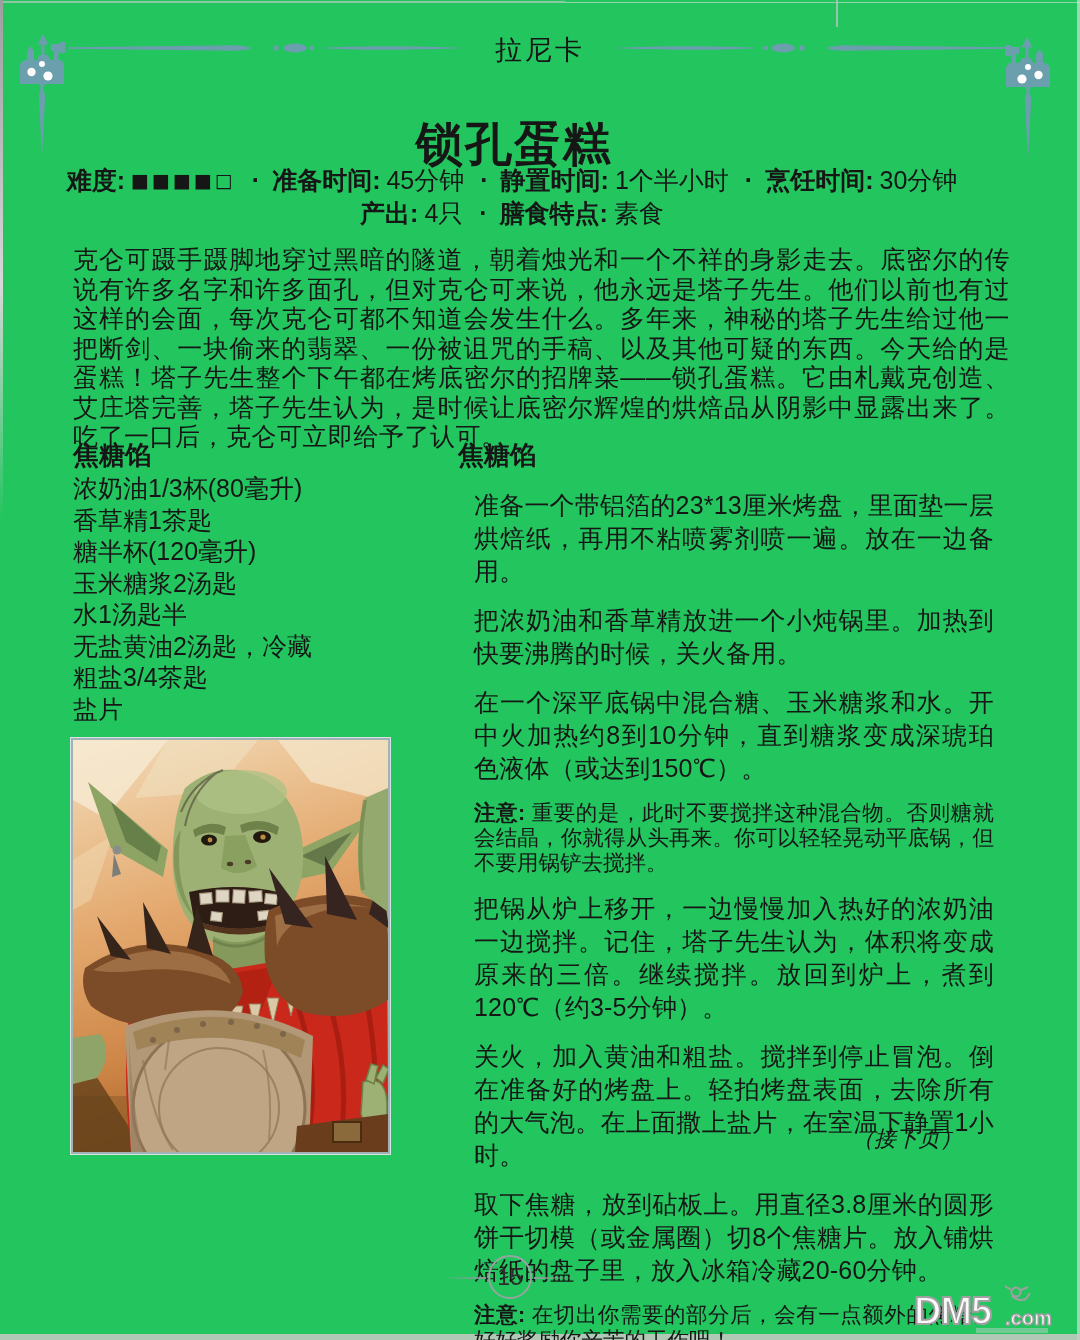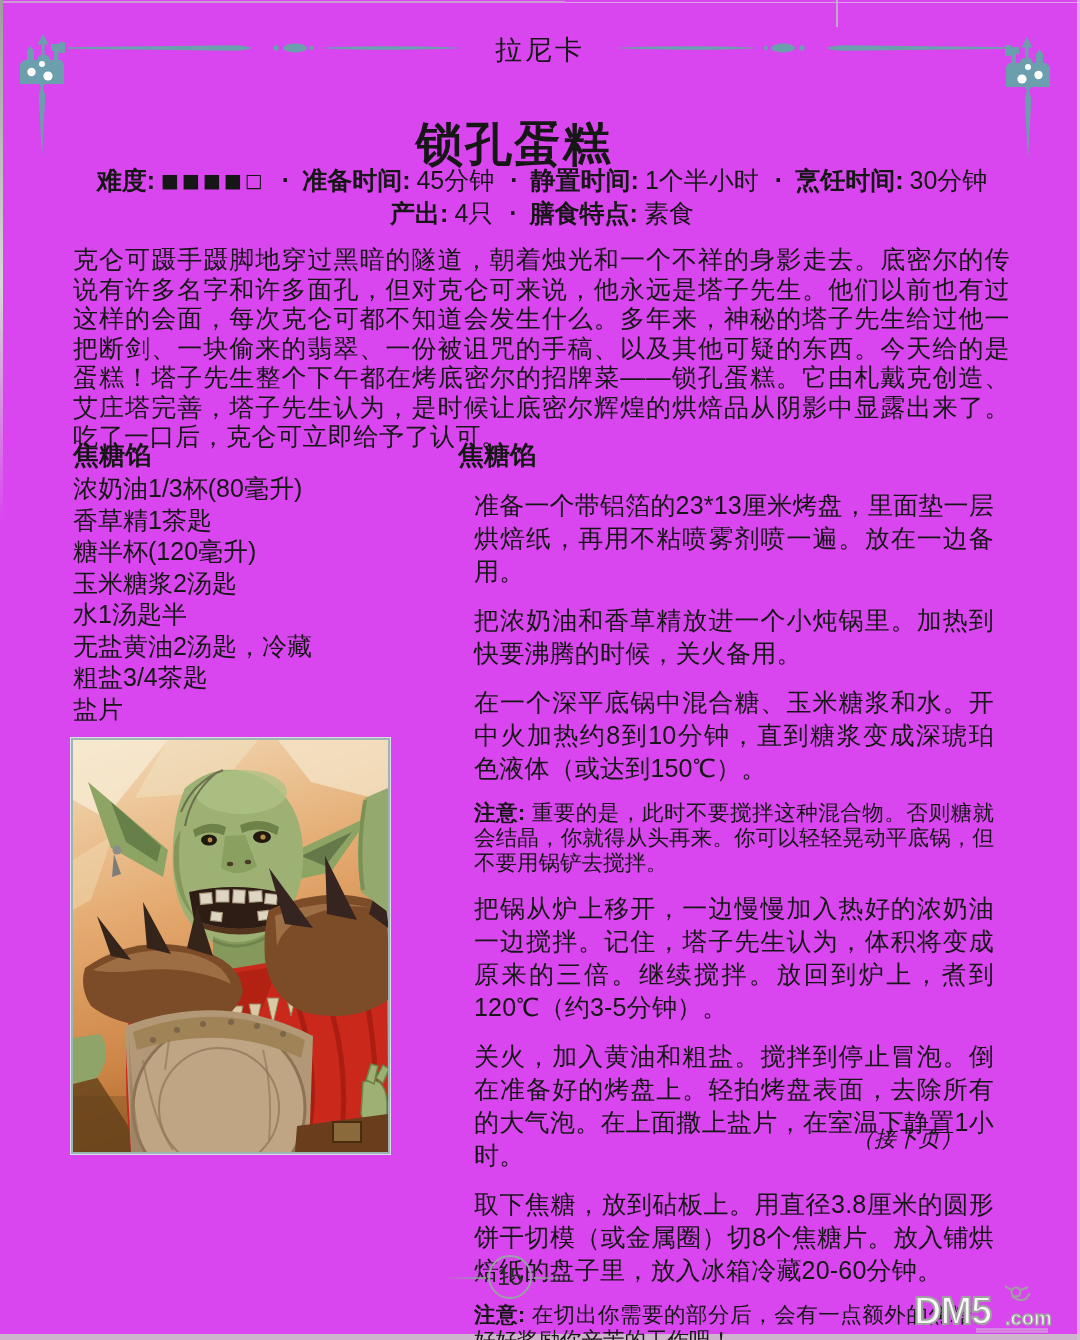--- a/index.html
+++ b/index.html
@@ -1,17 +1,17 @@
 <!DOCTYPE html>
 <html lang="zh"><head>
 <meta charset="utf-8">
 <style>
   html,body{margin:0;padding:0;background:#ffffff;}
   .page{
-    position:relative;width:1080px;height:1340px;background:#d946ef;
+    position:relative;width:1080px;height:1340px;background:#22c55e;
     font-family:"Liberation Sans",sans-serif;color:#161616;overflow:hidden;
   }
   
   .scan-top-a{position:absolute;top:1px;left:0;width:565px;height:2px;background:#c6c6c6;opacity:.65;}
   .scan-top-b{position:absolute;top:2px;left:565px;width:515px;height:1px;background:#dedede;opacity:.6;}
   .scan-tick{position:absolute;top:0;left:836px;width:2px;height:27px;background:#b9c2c4;opacity:.8;}
   .scan-left{position:absolute;top:0;left:0;width:3px;height:520px;
     background:linear-gradient(#9e9e9e,#d8d8d8 55%,rgba(255,255,255,0));}
   .scan-right{position:absolute;top:0;right:0;width:3px;height:100%;background:#e9e9e9;opacity:.6;}
   .scan-bottom{position:absolute;bottom:0;left:0;width:100%;height:6px;background:#cbc8c5;opacity:.85;}
@@ -20,21 +20,21 @@
   .castle-left{left:17px;top:30px;}
   .castle-right{left:1003px;top:33px;transform:scaleX(-1);}
   .divider{position:absolute;top:42px;width:392px;height:12px;}
   .divider-left{left:68px;}
   .divider-right{left:618px;transform:scaleX(-1);}
   .region-label{position:absolute;top:32px;left:0;width:1080px;text-align:center;
     font-size:27px;letter-spacing:3px;}
   
   .page-title{position:absolute;top:82px;left:0;width:1028px;text-align:center;
     font-size:47px;font-weight:bold;letter-spacing:2px;}
-  .meta-line{position:absolute;left:0;width:1028px;text-align:center;font-size:25px;white-space:nowrap;padding-left:30px;}
+  .meta-line{position:absolute;left:0;width:1028px;text-align:center;font-size:25px;white-space:nowrap;}
   .meta-1{top:164px;}
   .meta-2{top:197px;}
   .m-label{font-weight:bold;margin-right:6px;}
   .m-value{margin-right:4px;}
   .m-sep{margin:0 12px;font-weight:bold;}
   .squares{font-family:"DejaVu Sans",sans-serif;font-size:19px;letter-spacing:3px;position:relative;top:-2px;}
   
   .intro{position:absolute;left:73px;top:239px;width:937px;
     font-size:25px;line-height:29.5px;text-align:justify;letter-spacing:.5px;margin-top:6px;}
   

